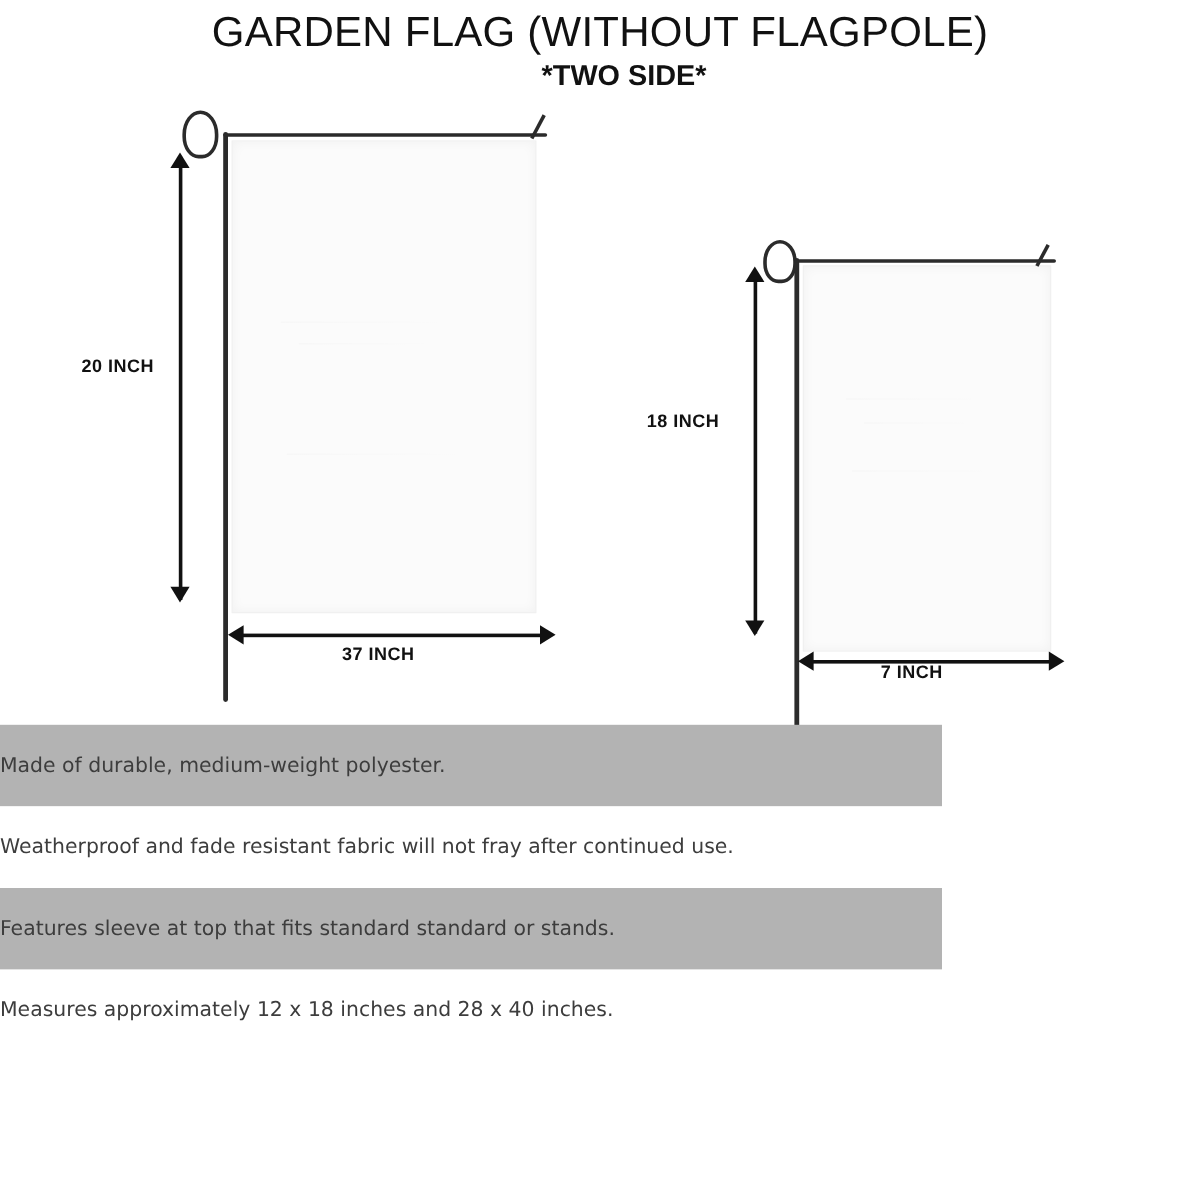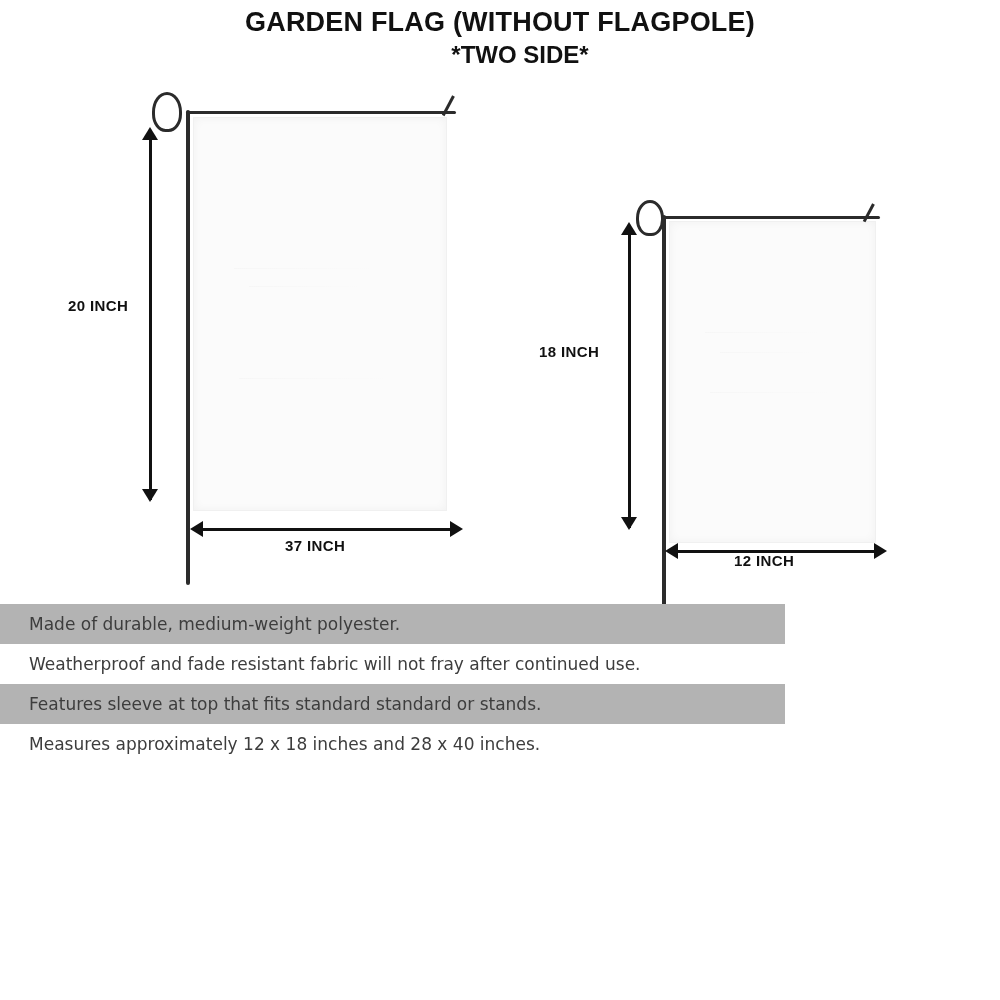--- a/index.html
+++ b/index.html
@@ -18,22 +18,22 @@
 
   
   .title-block {
     position: absolute;
     top: 8px;
     left: 0;
     width: 1000px;
     text-align: center;
   }
   .title-line1 {
-    font-size: 27px;
-    font-weight: bold;
+    font-size: 35px;
+    font-weight: normal;
     letter-spacing: 0.2px;
     color: #111111;
     line-height: 1.1;
   }
   .title-line2 {
     font-size: 24px;
     font-weight: bold;
     color: #111111;
     line-height: 1.25;
     margin-top: 2px;
@@ -125,24 +125,24 @@
   }
 
   
   .features {
     position: absolute;
     left: 0;
     top: 604px;
     width: 785px;
   }
   .feature-row {
-    height: 40px;
+    height: 68px;
     display: flex;
     align-items: center;
-    padding-left: 29px;
+    padding-left: 0;
     box-sizing: border-box;
     font-size: 17px;
     color: #3d3d3d;
     font-family: "DejaVu Sans", sans-serif;
   }
   .feature-row.shaded {
     background: #b3b3b3;
   }
   .feature-row.plain {
     background: #ffffff;
@@ -206,21 +206,21 @@
       <div class="arrow arrow-up" style="left:621px; top:222px;"></div>
       <div class="dim-line-v" style="left:628px; top:233px; height:295px;"></div>
       <div class="arrow arrow-down" style="left:621px; top:517px;"></div>
       <div class="dim-label" style="left:539px; top:343px;">18 INCH</div>
     </div>
 
     <div>
       <div class="arrow arrow-left" style="left:665px; top:543px;"></div>
       <div class="dim-line-h" style="left:676px; top:550px; width:200px;"></div>
       <div class="arrow arrow-right" style="left:874px; top:543px;"></div>
-      <div class="dim-label" style="left:734px; top:552px;">12 INCH</div>
+      <div class="dim-label" style="left:734px; top:552px;">7 INCH</div>
     </div>
   </div>
 
   <div class="features">
     <div class="feature-row shaded">
       <span class="feature-text">Made of durable, medium-weight polyester.</span>
     </div>
     <div class="feature-row plain">
       <span class="feature-text">Weatherproof and fade resistant fabric will not fray after continued use.</span>
     </div>

